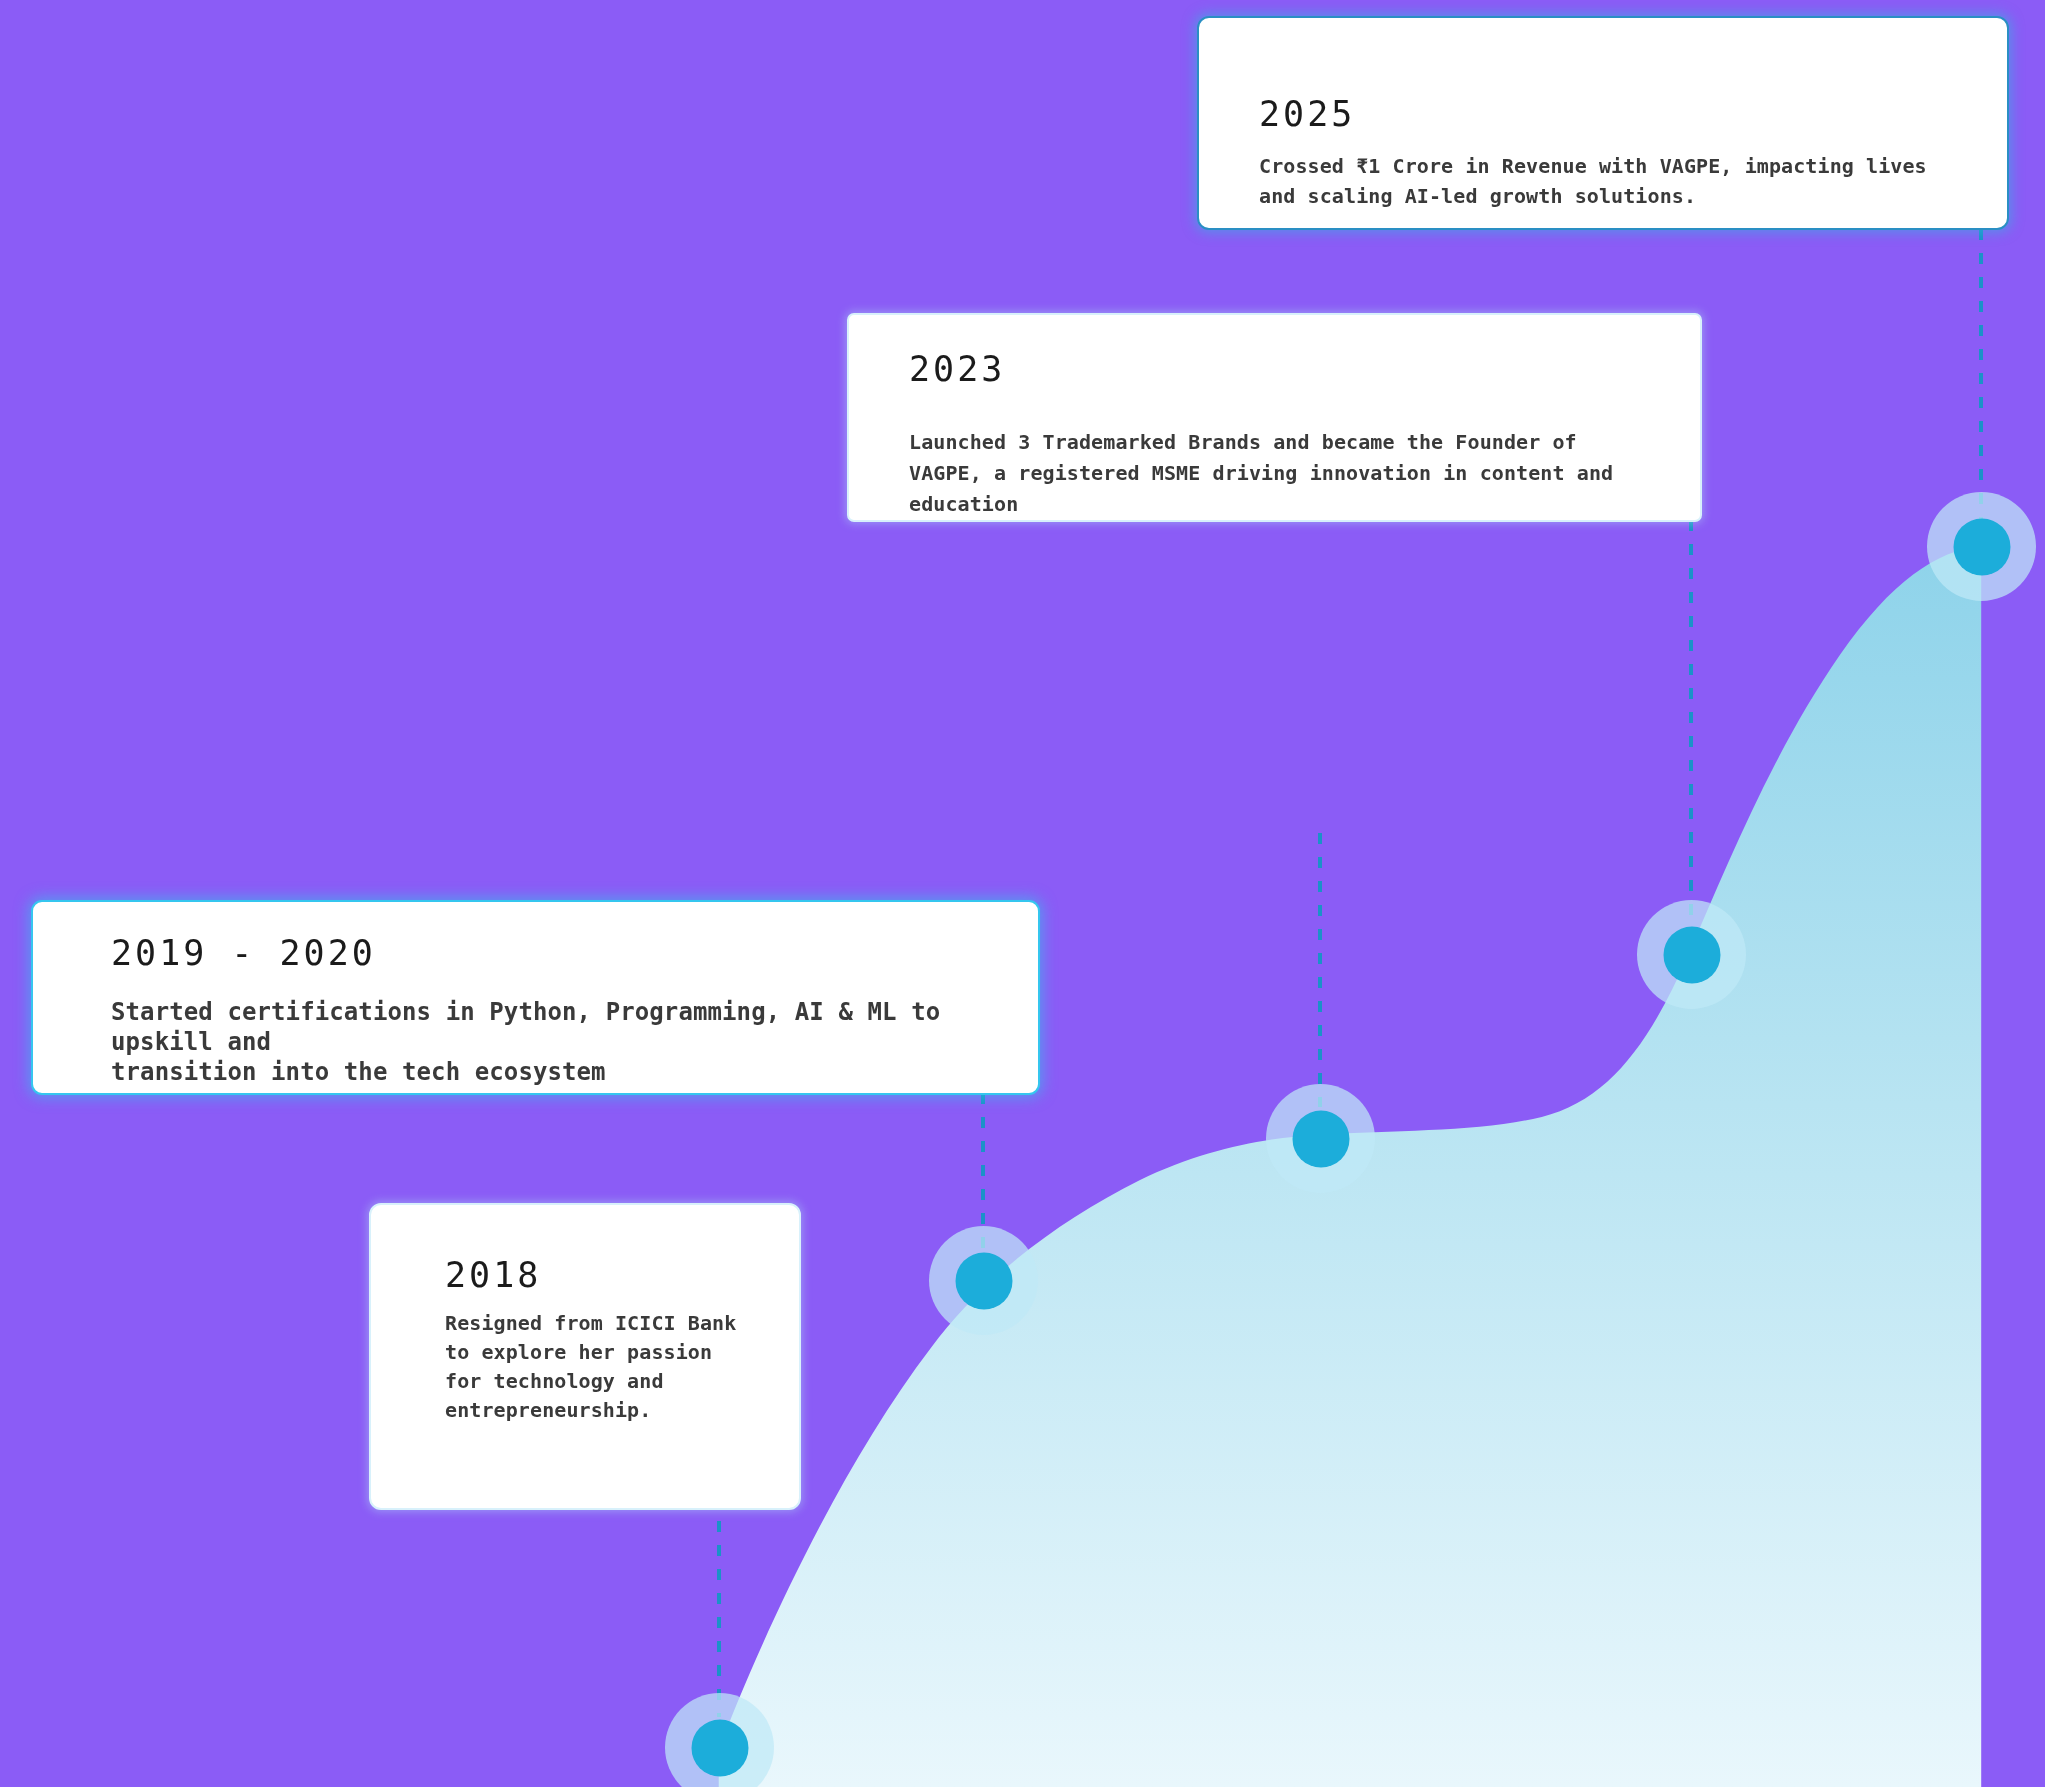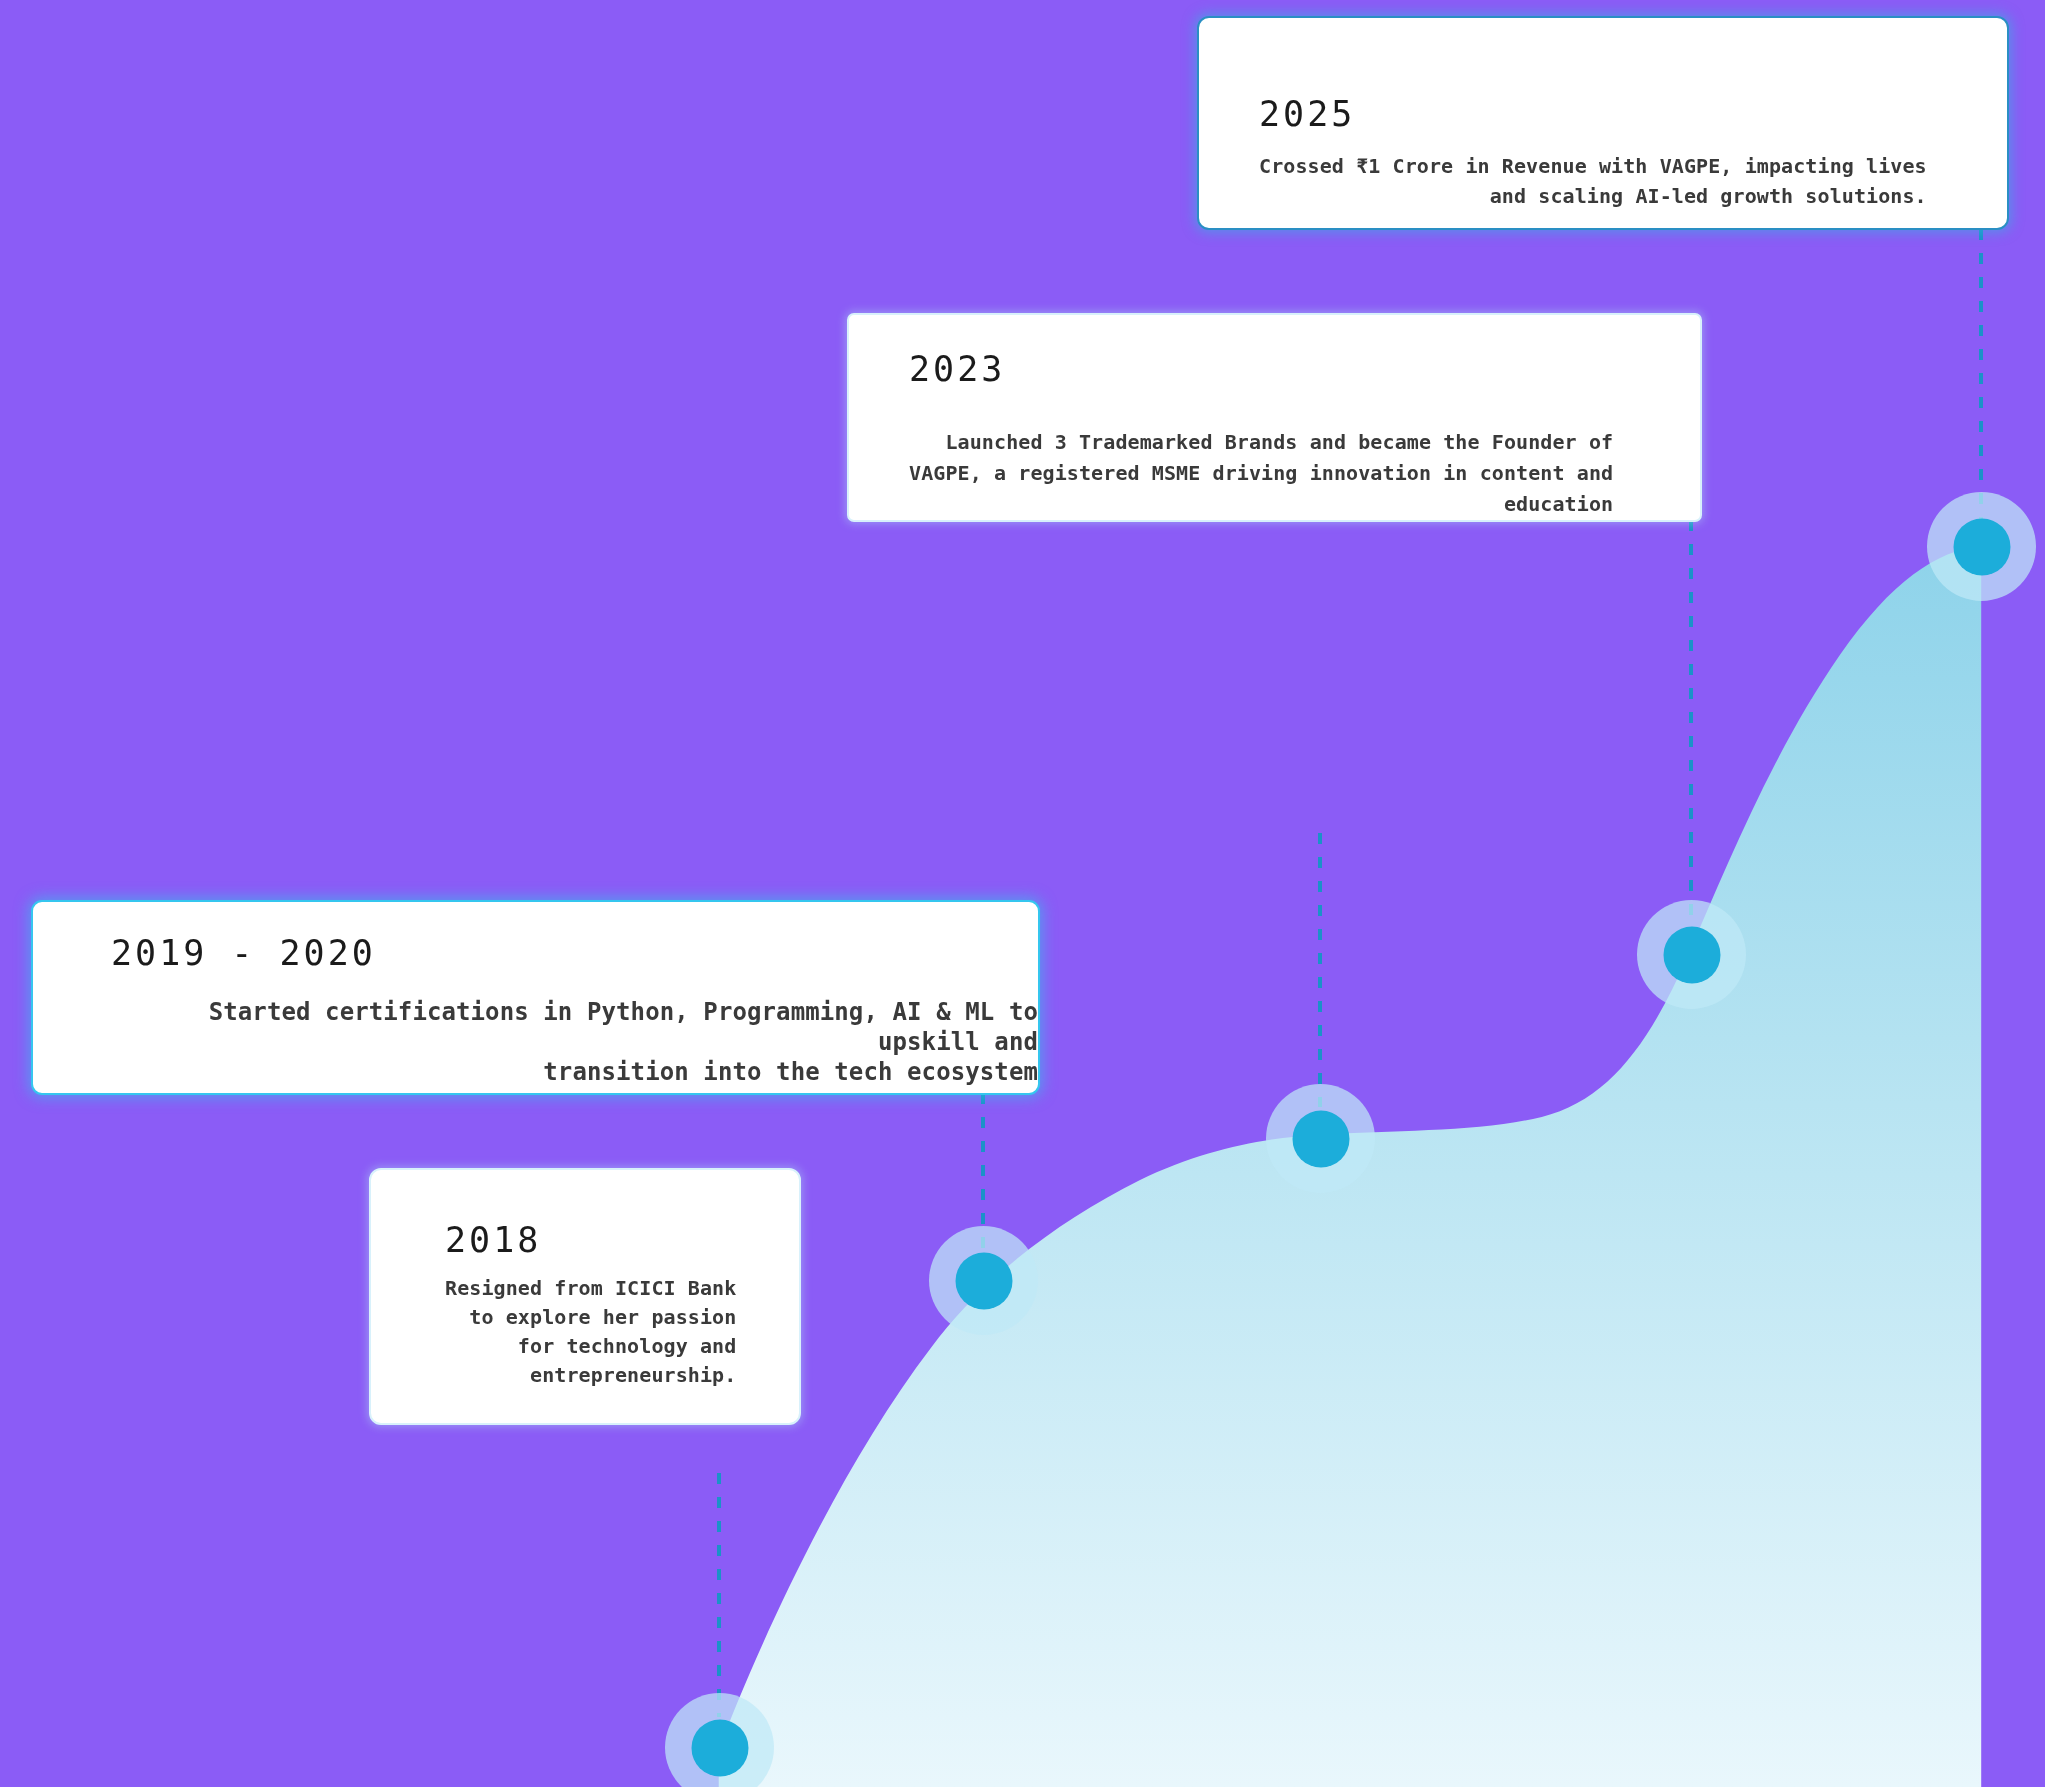--- a/index.html
+++ b/index.html
@@ -87,41 +87,40 @@
     color: #1b1b1b;
     letter-spacing: 3px;
     white-space: pre;
   }
   .desc {
     font-family: "DejaVu Sans Mono", monospace;
     font-weight: 700;
     color: #3a3a3a;
     letter-spacing: 0.1px;
     white-space: pre-line;
-    text-align: right;
   }
 
   
   #card-2025 { left: 1197px; top: 16.4px;   width: 812px; height: 214px; }
   #card-2025 .year { position:absolute; left: 60px; top: 76px; font-size: 35px; }
   #card-2025 .desc { position:absolute; left: 60px; top: 133px; font-size: 20px; line-height: 30px; }
 
   #card-2023 { left: 847px; top: 313px;  width: 855px; height: 209px; border-radius: 7px; }
   #card-2023 .year { position:absolute; left: 60px; top: 34px;  font-size: 35px; }
   #card-2023 .desc { position:absolute; left: 60px; top: 112px; font-size: 20px; line-height: 31px; }
 
   #card-2022 { left: 850px; top: 618px;  width: 529px; height: 216px; }
   #card-2022 .year { position:absolute; left: 63px; top: 36px;  font-size: 35px; }
   #card-2022 .desc { position:absolute; left: 63px; top: 97px; font-size: 20px; line-height: 29px; }
 
   #card-2019 { left: 31px;   top: 900px; width: 1009px; height: 195px; }
   #card-2019 .year { position:absolute; left: 78px; top: 31px;  font-size: 35px; }
   #card-2019 .desc { position:absolute; left: 78px; top: 95px; font-size: 24px; line-height: 30px; }
 
-  #card-2018 { left: 369px;  top: 1168px; width: 432px; height: 257px; }
+  #card-2018 { left: 369px;  top: 1203px; width: 432px; height: 307px; }
   #card-2018 .year { position:absolute; left: 74px; top: 50px;  font-size: 35px; }
   #card-2018 .desc { position:absolute; left: 74px; top: 104px; font-size: 20px; line-height: 29px; }
 </style>
 </head>
 <body>
 
 <div id="stage">
 
   <svg id="curve-layer" viewBox="0 0 2747 2400" preserveAspectRatio="none">
     <defs>

